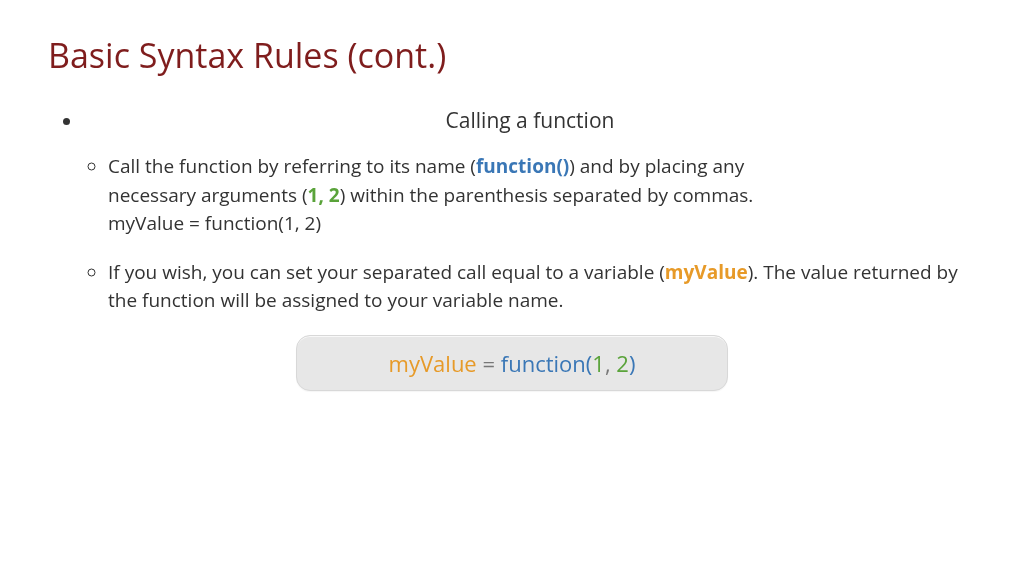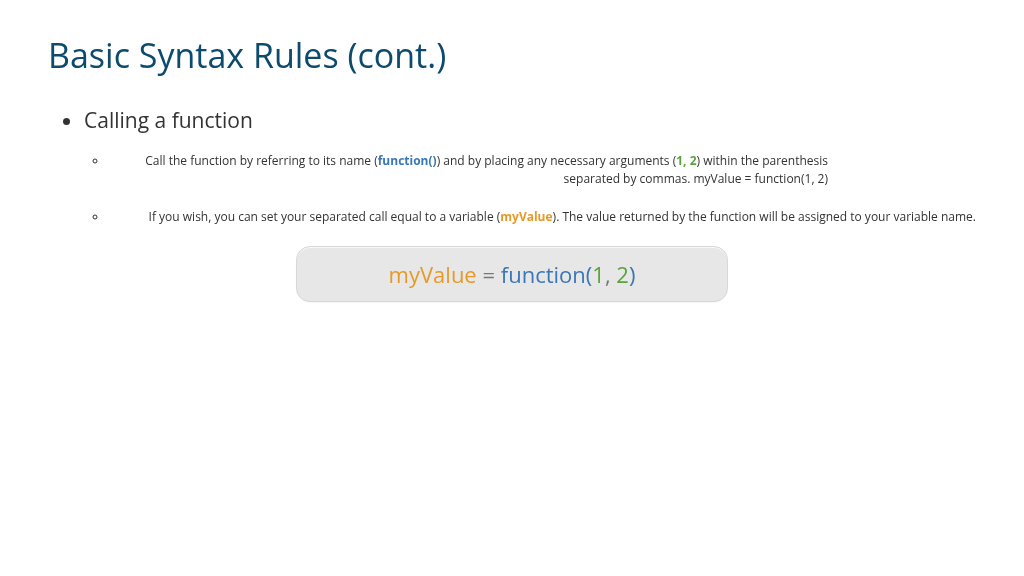--- a/index.html
+++ b/index.html
@@ -7,44 +7,44 @@
     width: 1024px;
     height: 576px;
     background: #ffffff;
     font-family: "Open Sans", "Segoe UI", Arial, sans-serif;
     color: #333333;
     padding: 32px 48px;
   }
   h1.title {
     font-size: 34px;
     font-weight: 400;
-    color: #0c4a6e;
+    color: #7f1d1d;
     margin-bottom: 28px;
   }
   ul.level1 {
     list-style: disc;
     padding-left: 36px;
     margin-bottom: 18px;
   }
   ul.level1 > li {
     font-size: 21px;
     font-weight: 400;
     color: #333333;
+    text-align: center;
   }
   ul.level2 {
     list-style: circle;
     padding-left: 60px;
   }
   ul.level2 > li {
-    font-size: 12px;
+    font-size: 19px;
     font-weight: 400;
     color: #333333;
     line-height: 1.5;
     margin-bottom: 20px;
-    text-align: right;
   }
   ul.level2 > li:first-child {
     max-width: 720px;
   }
   .kw-blue { color: #3a77b6; font-weight: 700; }
   .kw-green { color: #5aa33a; font-weight: 700; }
   .kw-orange { color: #e79a28; font-weight: 700; }
   .code-box {
     width: 432px;
     margin: 10px auto 0 auto;

